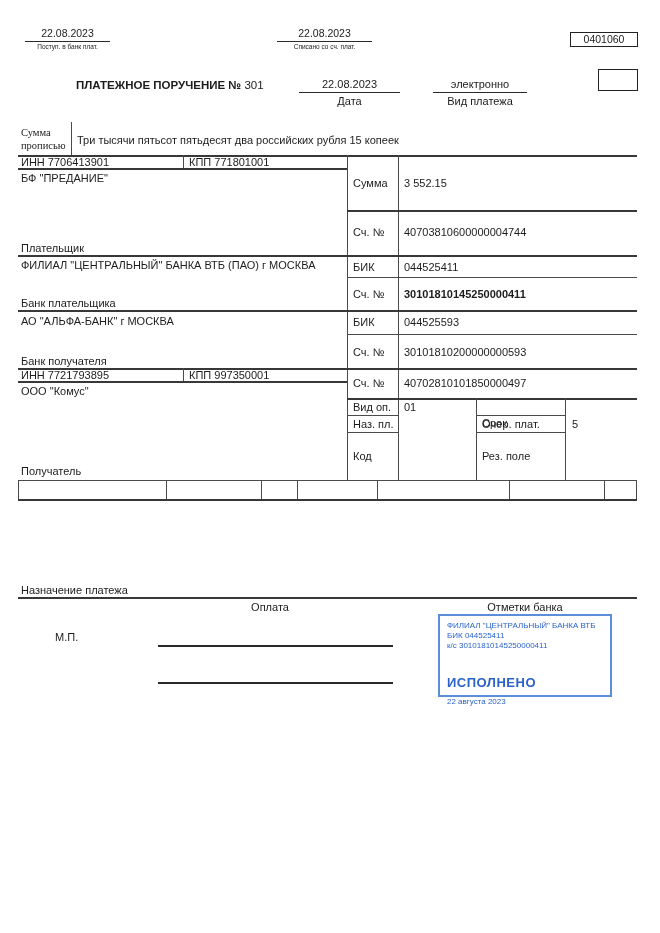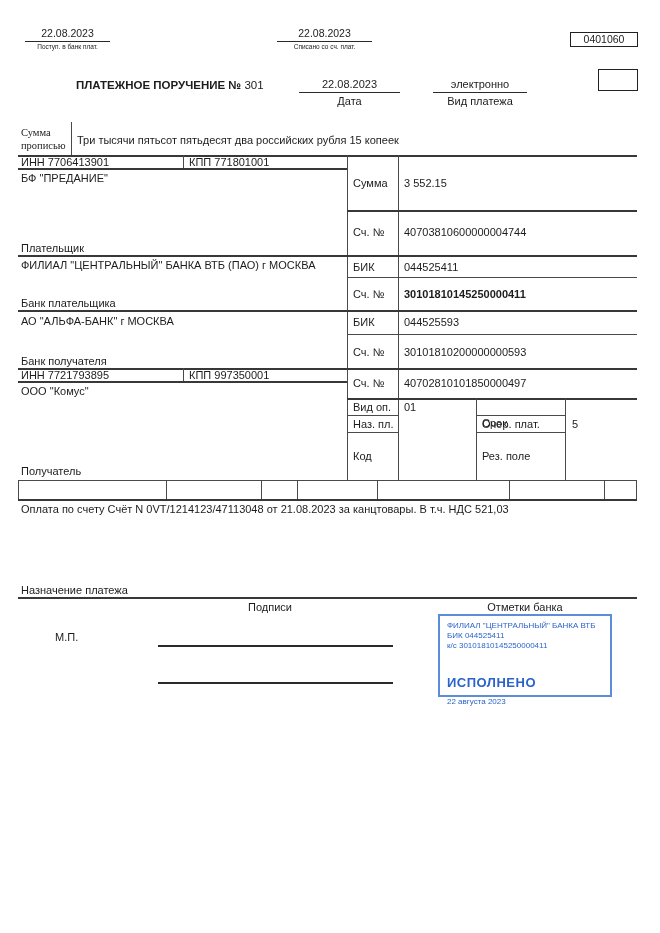--- a/index.html
+++ b/index.html
@@ -132,25 +132,24 @@
 
   <div class="t" style="left:353px;top:401px;">Вид оп.</div>
   <div class="t" style="left:404px;top:401px;">01</div>
   <div class="t" style="left:482px;top:401px;margin-top:16px;">Срок</div>
   <div class="t" style="left:353px;top:418px;">Наз. пл.</div>
   <div class="t" style="left:482px;top:418px;">Очер. плат.</div>
   <div class="t" style="left:572px;top:418px;">5</div>
   <div class="t" style="left:353px;top:450px;">Код</div>
   <div class="t" style="left:482px;top:450px;">Рез. поле</div>
 
-  <div class="t" style="left:21px;top:503px;">Оплата по счету Счёт N 0VT/1214123/47113048 от 21.08.2023  за канцтовары. В т.ч. НДС 521,03</div>
   <div class="t" style="left:21px;top:584px;">Назначение платежа</div>
   <div class="hl2" style="left:18px;top:597px;width:619px;"></div>
 
-  <div class="t" style="left:195px;top:601px;width:150px;text-align:center;">Подписи</div>
+  <div class="t" style="left:195px;top:601px;width:150px;text-align:center;">Оплата</div>
   <div class="t" style="left:445px;top:601px;width:160px;text-align:center;">Отметки банка</div>
   <div class="t" style="left:55px;top:631px;">М.П.</div>
   <div class="sig" style="left:158px;top:645px;width:235px;"></div>
   <div class="sig" style="left:158px;top:682px;width:235px;"></div>
 
   <div class="stamp">
     <div class="sline">ФИЛИАЛ "ЦЕНТРАЛЬНЫЙ" БАНКА ВТБ</div>
     <div class="sline">БИК 044525411</div>
     <div class="sline">к/с 30101810145250000411</div>
     <div class="sdone">ИСПОЛНЕНО</div>

